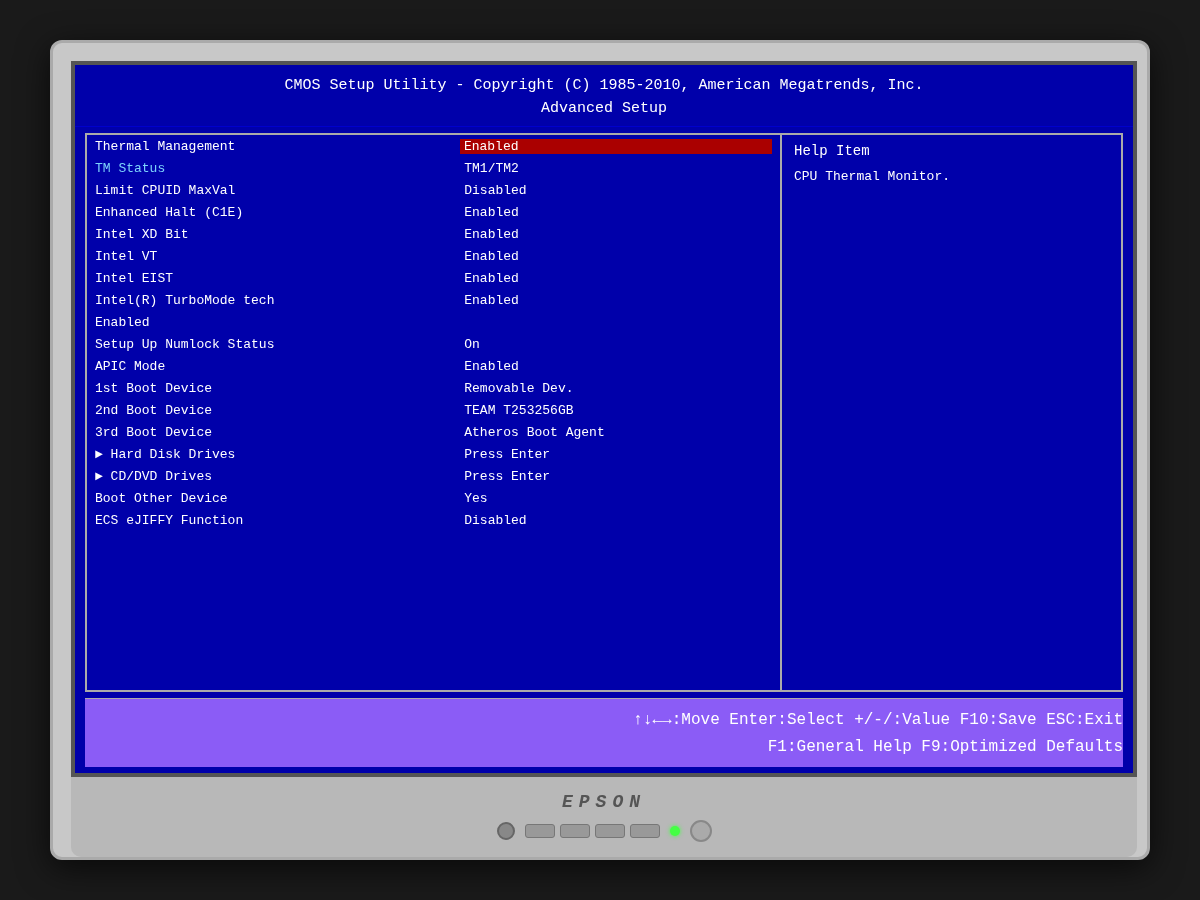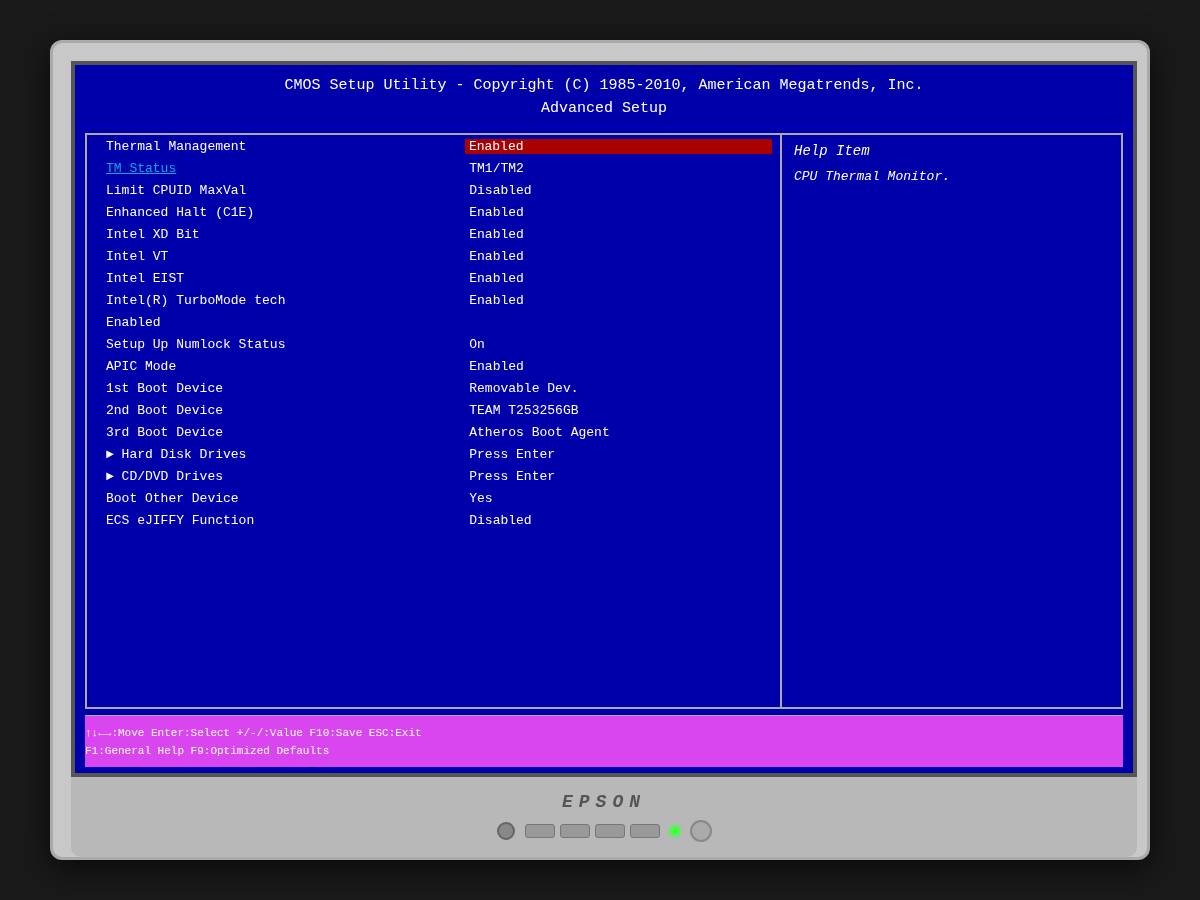--- a/index.html
+++ b/index.html
@@ -59,69 +59,66 @@
       flex: 2.2;
       border-right: 2px solid #aaaaaa;
       display: flex;
       flex-direction: column;
     }
 
     .right-panel {
       flex: 1;
       padding: 8px 12px;
       color: #ffffff;
-      font-style: italic;
     }
 
     .right-panel-title {
       font-size: 14px;
       margin-bottom: 10px;
     }
 
     .right-panel-content {
       font-size: 13px;
     }
 
     .bios-row {
       display: flex;
       padding: 2px 8px;
       font-size: 13px;
       color: #ffffff;
       min-height: 22px;
       align-items: center;
-      margin-left: 11px;
     }
 
     .bios-row .label {
       flex: 1.2;
       color: #ffffff;
     }
 
     .bios-row .label.dim {
-      color: #0ea5e9;
-      text-decoration: underline;
+      color: #7dd3fc;
     }
 
     .bios-row .value {
       flex: 1;
       color: #ffffff;
     }
 
     .bios-row .value.highlighted {
       background: #aa0000;
       color: #ffffff;
       padding: 0 4px;
     }
 
     .footer {
-      background: #d946ef;
-      color: #ffffff;
-      text-align: left;
+      background: #8b5cf6;
+      color: #ffffff;
+      text-align: right;
       padding: 8px 0 6px 0;
-      font-size: 11px;
+      font-size: 16px;
       line-height: 1.7;
       border-top: 1px solid #aaaaaa;
       margin: 0 10px 6px 10px;
     }
 
     .monitor-bottom {
       width: 100%;
       height: 80px;
       background: #b8b8b8;
       display: flex;

